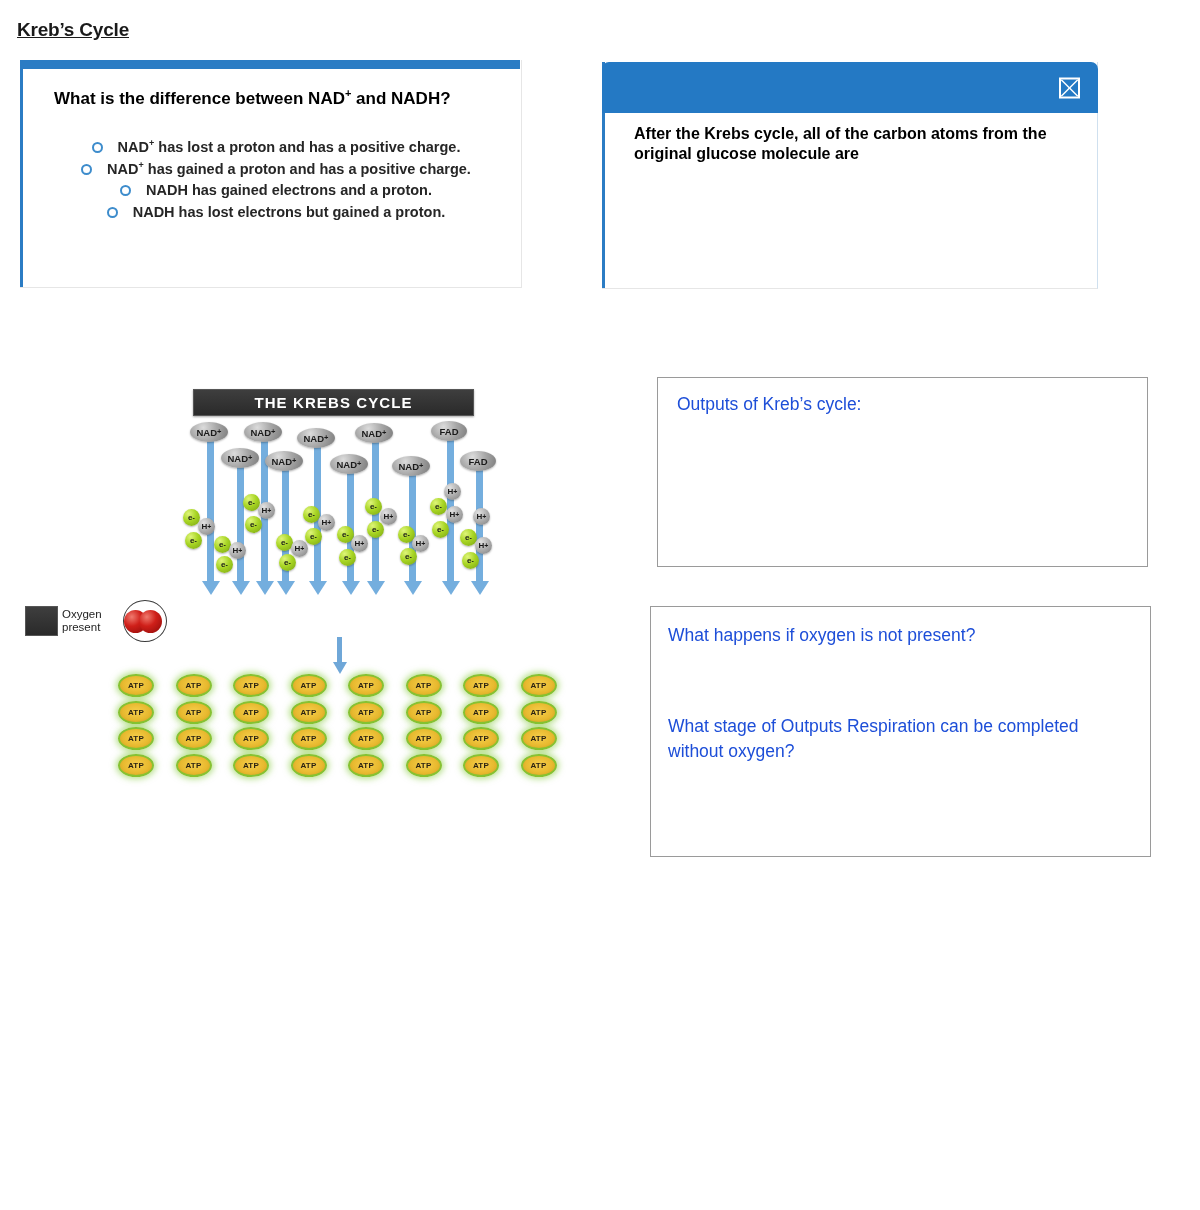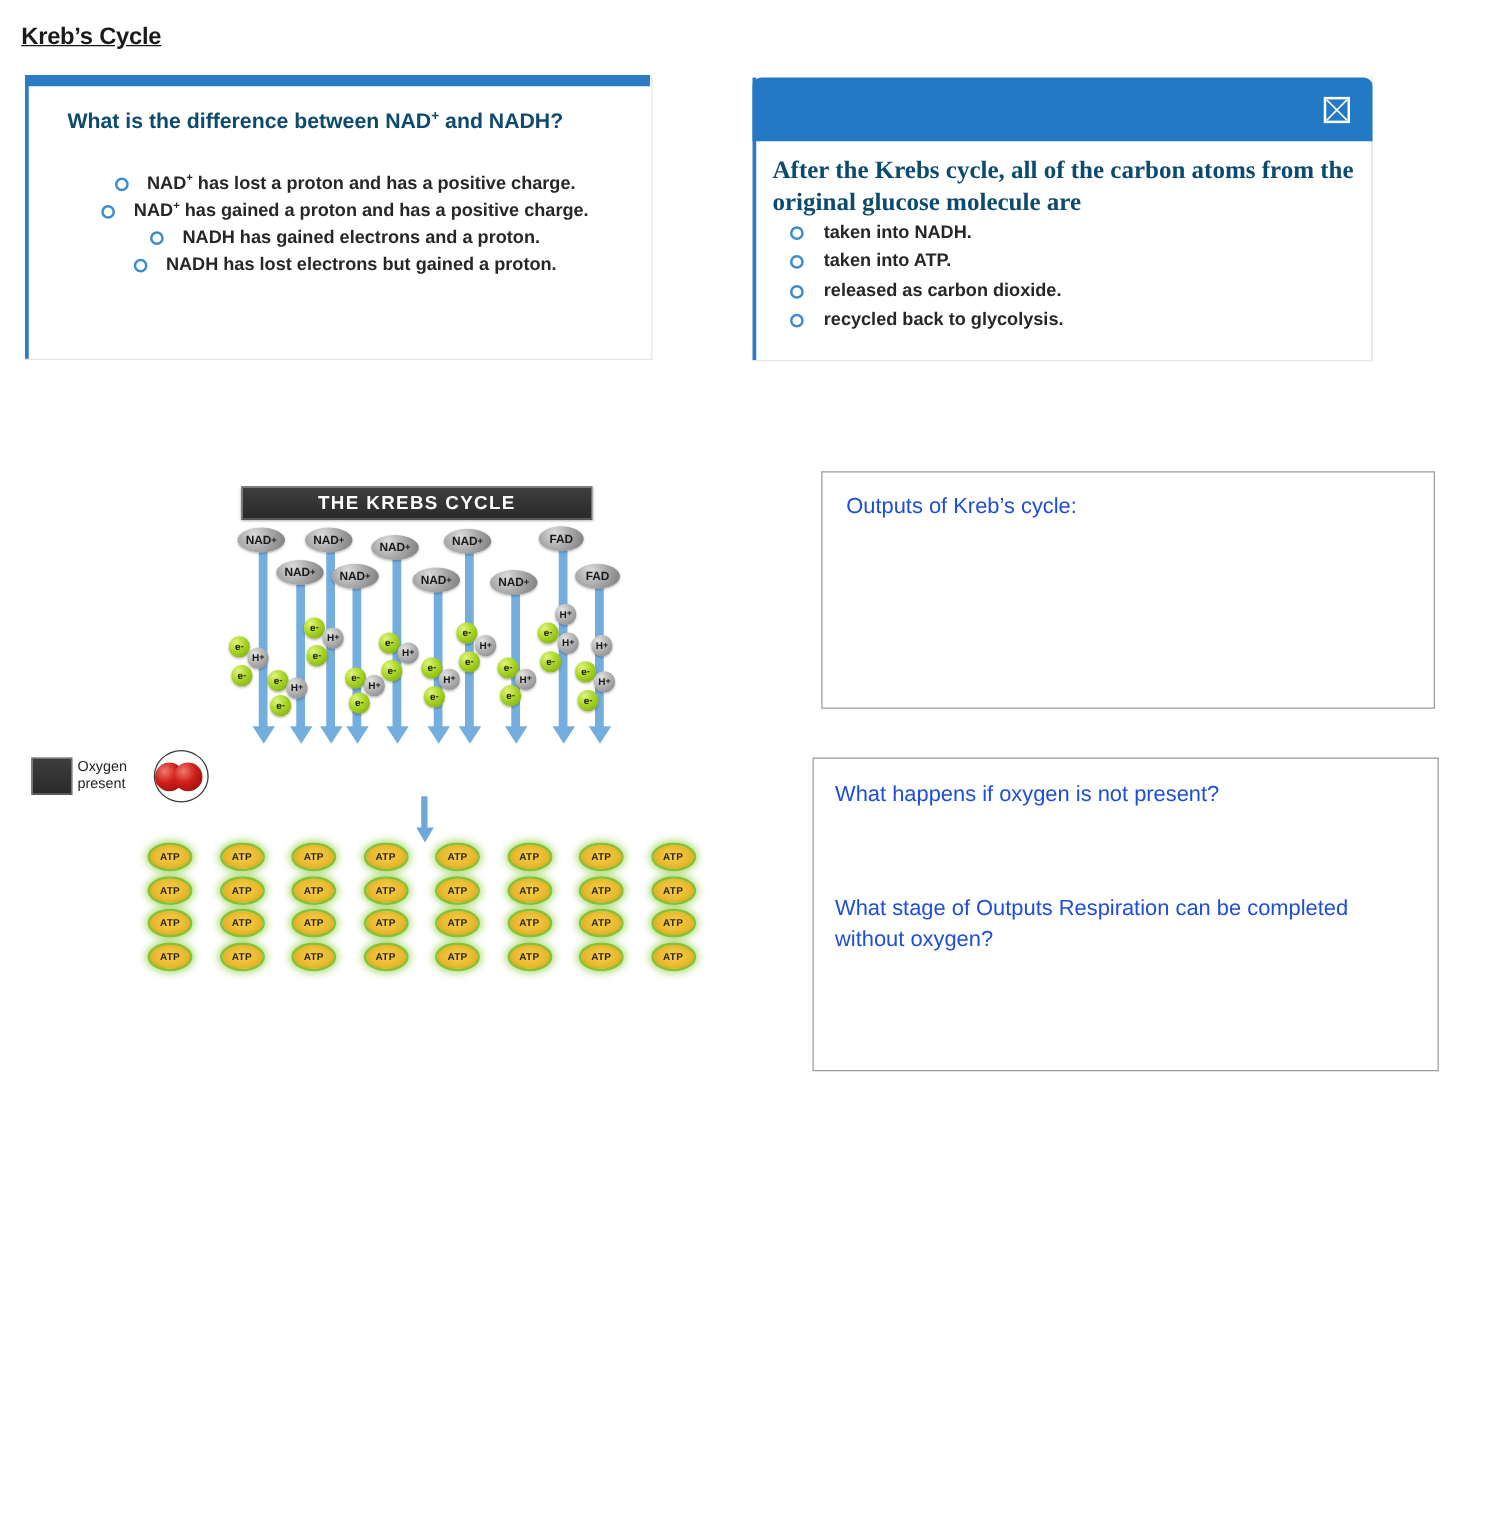--- a/index.html
+++ b/index.html
@@ -75,21 +75,21 @@
     width: 21px;
     height: 21px;
     box-sizing: border-box;
     border: 2px solid #ffffff;
   }
   .close-icon svg { display: block; width: 100%; height: 100%; }
 
   .quiz-question {
     position: absolute;
     font-weight: bold;
-    color: #0c4a6e;
+    color: #000000;
     line-height: 1.28;
   }
   .quiz-options {
     position: absolute;
     margin: 0;
     padding: 0;
     list-style: none;
   }
   .quiz-options li {
     display: flex;
@@ -118,21 +118,21 @@
   #card-nad .radio-icon { width: 11px; height: 11px; margin-top: 4px; margin-right: 15px; }
 
   
   #card-carbon {
     left: 602px; top: 62px; width: 496px; height: 227px;
     border-right: 1px solid #cfe0ef;
     border-bottom: 1px solid #e6e6e6;
   }
   #card-carbon .card-leftrail { width: 3px; background:#2b7cc4; }
   #card-carbon .card-header { width: 496px; height: 51px; font-size: 17px; }
-  #card-carbon .quiz-question { left: 16px; top: 62px; width: 470px; font-size: 20px; font-family: Liberation Serif, serif; }
+  #card-carbon .quiz-question { left: 32px; top: 62px; width: 470px; font-size: 16px; }
   #card-carbon .quiz-options { left: 30px; top: 115px; width: 450px; }
   #card-carbon .quiz-options li { font-size: 14.5px; line-height: 1.34; margin-bottom: 4px; }
   #card-carbon .radio-icon { width: 11px; height: 11px; margin-top: 4px; margin-right: 16px; }
 
   
   .answer-box {
     position: absolute;
     background: #ffffff;
     border: 1.5px solid #9a9a9a;
     box-sizing: border-box;
@@ -334,38 +334,20 @@
   <div class="card-leftrail"></div>
   <div class="card-header">
     <span class="close-icon">
       <svg viewBox="0 0 20 20" preserveAspectRatio="none">
         <line x1="0" y1="0" x2="20" y2="20" stroke="#ffffff" stroke-width="1.6"></line>
         <line x1="20" y1="0" x2="0" y2="20" stroke="#ffffff" stroke-width="1.6"></line>
       </svg>
     </span>
   </div>
   <div class="quiz-question">After the Krebs cycle, all of the carbon atoms from the original glucose molecule are</div>
-  <ul class="quiz-options">
-    <li>
-      <span class="radio-icon"></span>
-      <span>taken into NADH.</span>
-    </li>
-    <li>
-      <span class="radio-icon"></span>
-      <span>taken into ATP.</span>
-    </li>
-    <li>
-      <span class="radio-icon"></span>
-      <span>released as carbon dioxide.</span>
-    </li>
-    <li>
-      <span class="radio-icon"></span>
-      <span>recycled back to glycolysis.</span>
-    </li>
-  </ul>
 </div>
 
 <div class="answer-box" id="box-outputs">
   <div class="prompt">Outputs of Kreb’s cycle:</div>
 </div>
 
 <div class="answer-box" id="box-oxygen">
   <div class="prompt prompt-1">What happens if oxygen is not present?</div>
   <div class="prompt prompt-2">What stage of Outputs Respiration can be completed without oxygen?</div>
 </div>

